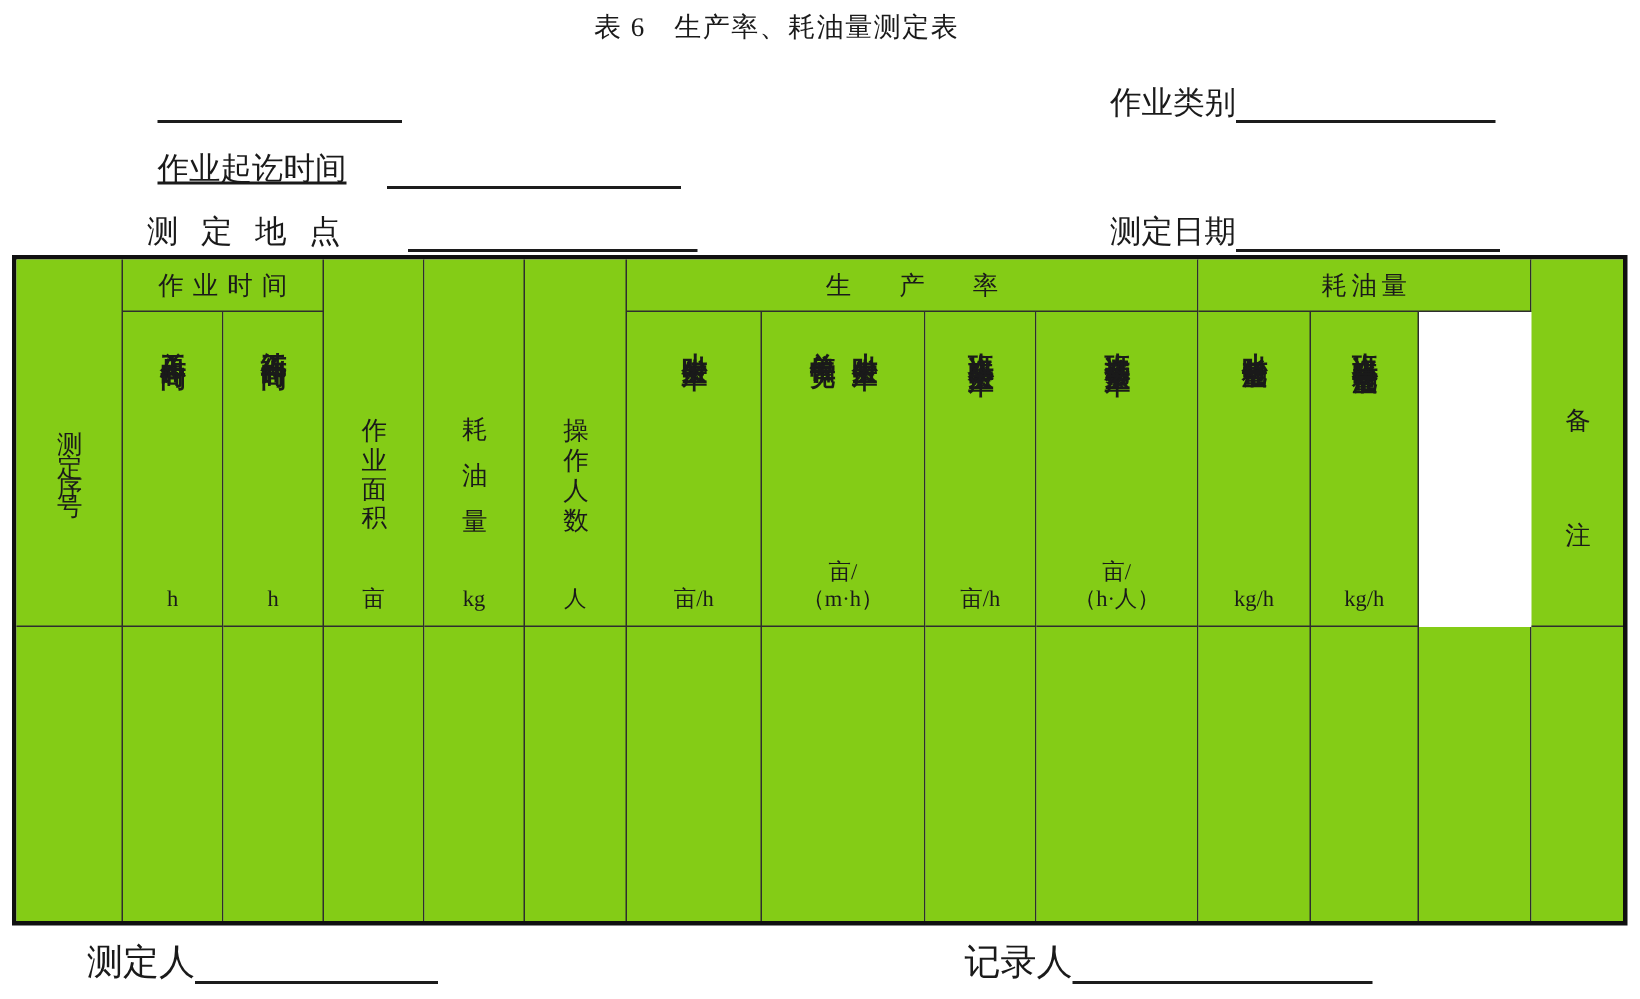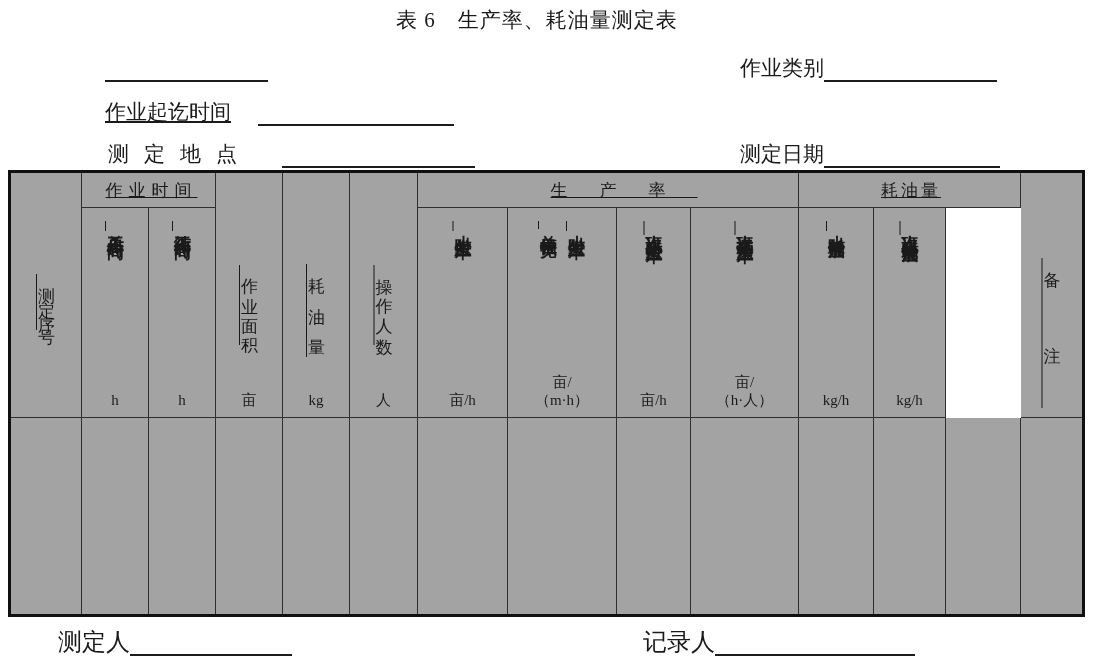--- a/index.html
+++ b/index.html
@@ -2,52 +2,52 @@
 <html><head>
 <meta charset="utf-8">
 <style>
   html,body { margin:0; padding:0; }
   body {
     width:1093px; height:666px; position:relative; background:#ffffff;
     font-family:"Liberation Serif","DejaVu Serif",serif; color:#1a1a1a;
     overflow:hidden;
   }
 
-  .title { position:absolute; left:396px; top:6px; font-size:21px; letter-spacing:1px; white-space:pre; }
+  .title { position:absolute; left:396px; top:6px; font-size:18px; letter-spacing:1px; white-space:pre; }
 
   .fieldline { position:absolute; display:flex; align-items:flex-end; height:30px; }
   .flabel { font-size:21px; line-height:27px; white-space:pre; }
   .blank { display:inline-block; border-bottom:2px solid #1c1c1c; height:27px; }
 
   #f-model    { left:105px; top:52px; }
   #f-model .blank { width:163px; }
   #f-category { left:740px; top:52px; }
   #f-category .blank { width:173px; }
   #f-worktime { left:105px; top:96px;text-decoration:underline; }
   #f-worktime .blank { width:196px; margin-left:27px; }
-  #f-location { left:108px; top:138px; }
+  #f-location { left:98px; top:138px; }
   #f-location .flabel { letter-spacing:15px; }
   #f-location .blank { width:193px; margin-left:30px; }
   #f-date     { left:740px; top:138px; }
   #f-date .blank { width:176px; }
 
   #f-measurer { left:58px;  top:626px; }
   #f-measurer .blank { width:162px; }
   #f-recorder { left:643px; top:626px; }
   #f-recorder .blank { width:200px; }
   #f-measurer .flabel, #f-recorder .flabel { font-size:24px; }
 
   .tbl {
     position:absolute; left:8px; top:170px;
     display:grid;
     grid-template-columns:71px 67px 67px 67px 67px 68px 90px 109px 74px 108px 75px 72px 75px 61px;
     grid-template-rows:35px 210px 196px;
     border:3px solid #101010;
   }
-  .cell { border-right:1px solid #2e2e2e; border-bottom:1px solid #2e2e2e; box-sizing:border-box; position:relative; background:#a3a3a3;text-decoration:underline; }
+  .cell { border-right:1px solid #2e2e2e; border-bottom:1px solid #2e2e2e; box-sizing:border-box; position:relative; background:#84cc16; }
   .lastc { border-right:none; }
   .nobb  { border-bottom:none; }
 
   .ghead { display:flex; align-items:center; justify-content:center; font-size:17px; }
   .g-worktime span { letter-spacing:6px;  padding-left:6px; }
   .g-prod     span { letter-spacing:32px; padding-left:32px; }
   .g-fuel     span { letter-spacing:3px;  padding-left:3px; }
 
   .full { grid-row:1/3; display:flex; align-items:center; justify-content:center; }
   .sub  { display:flex; justify-content:center; }

